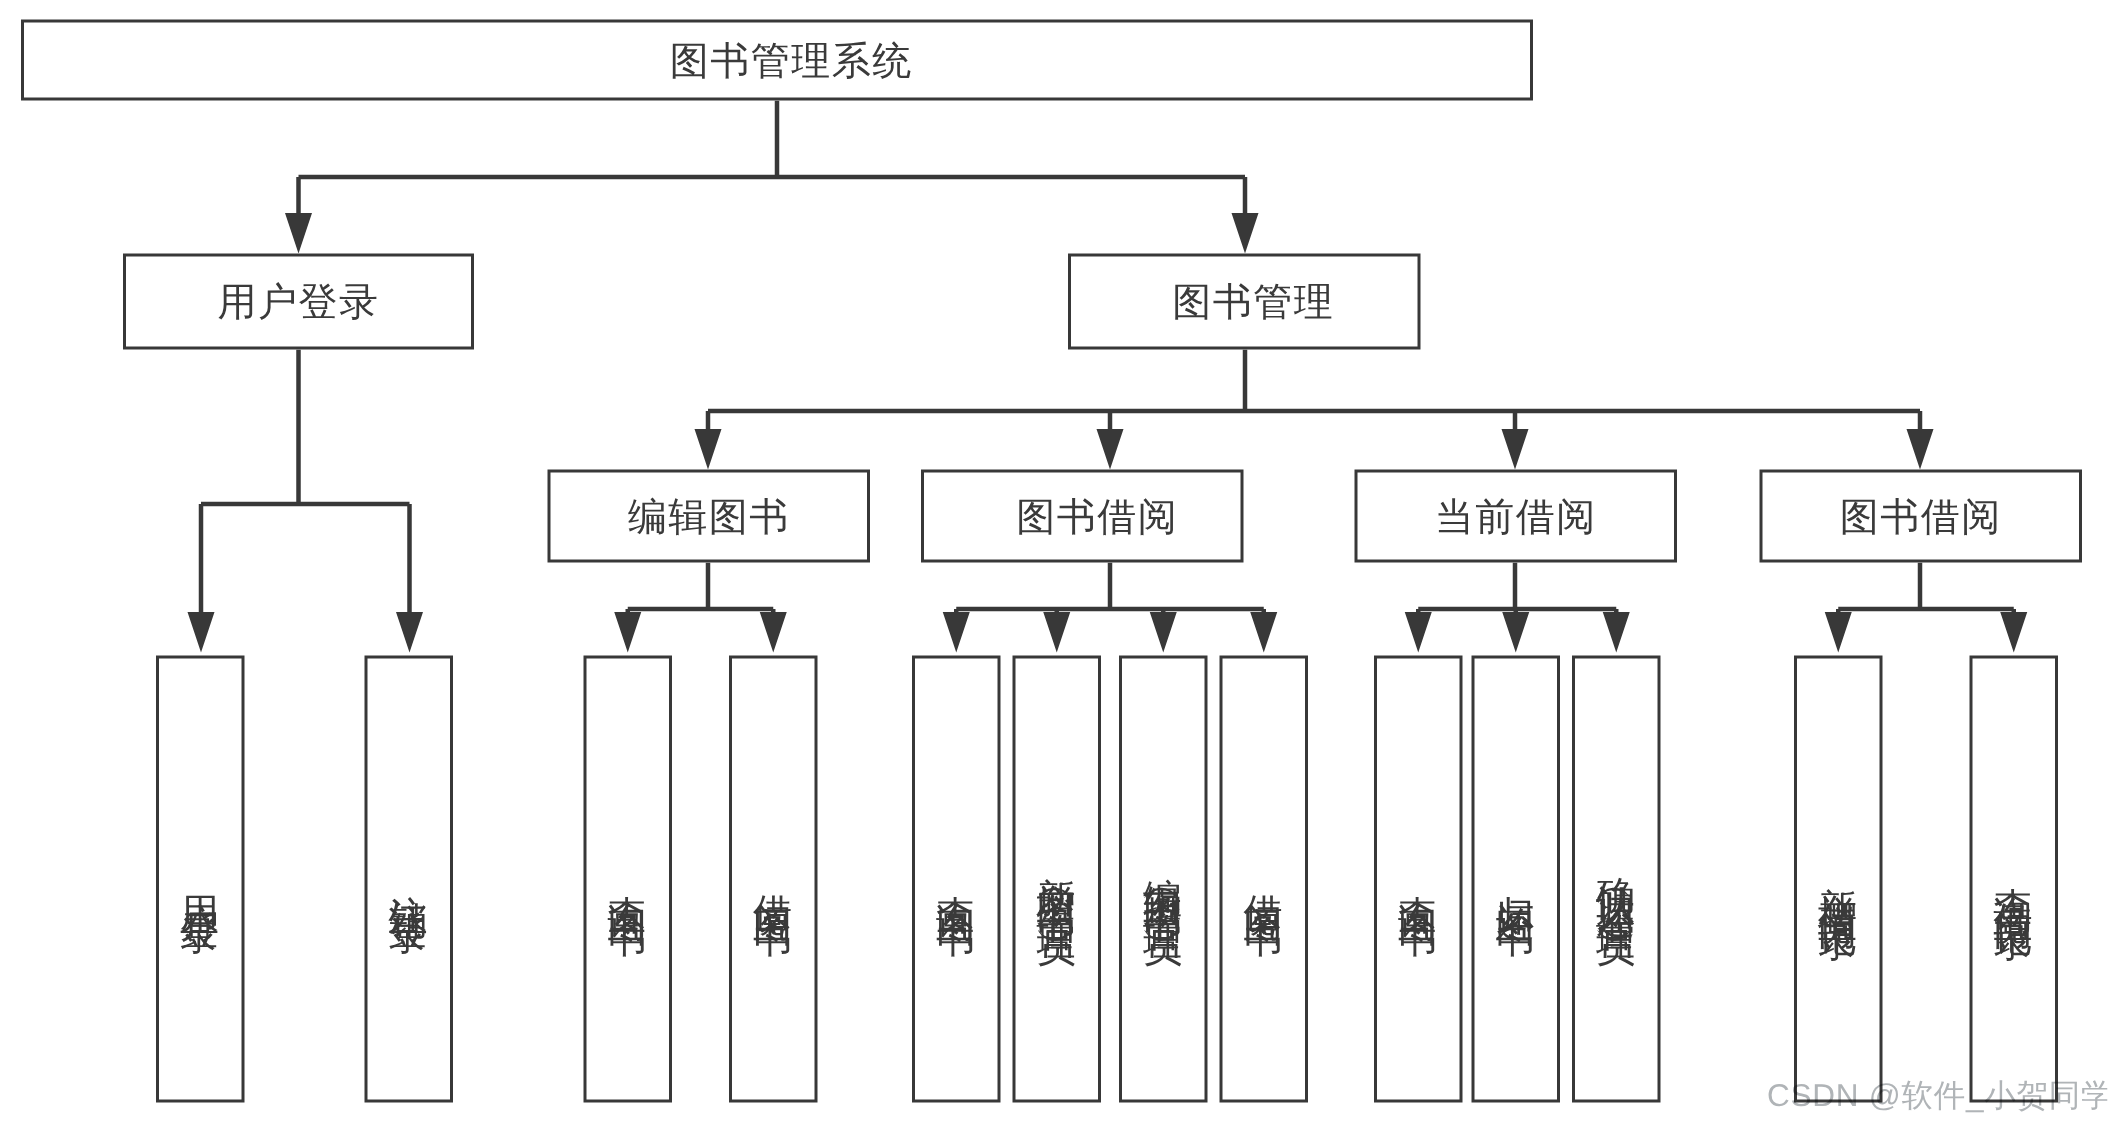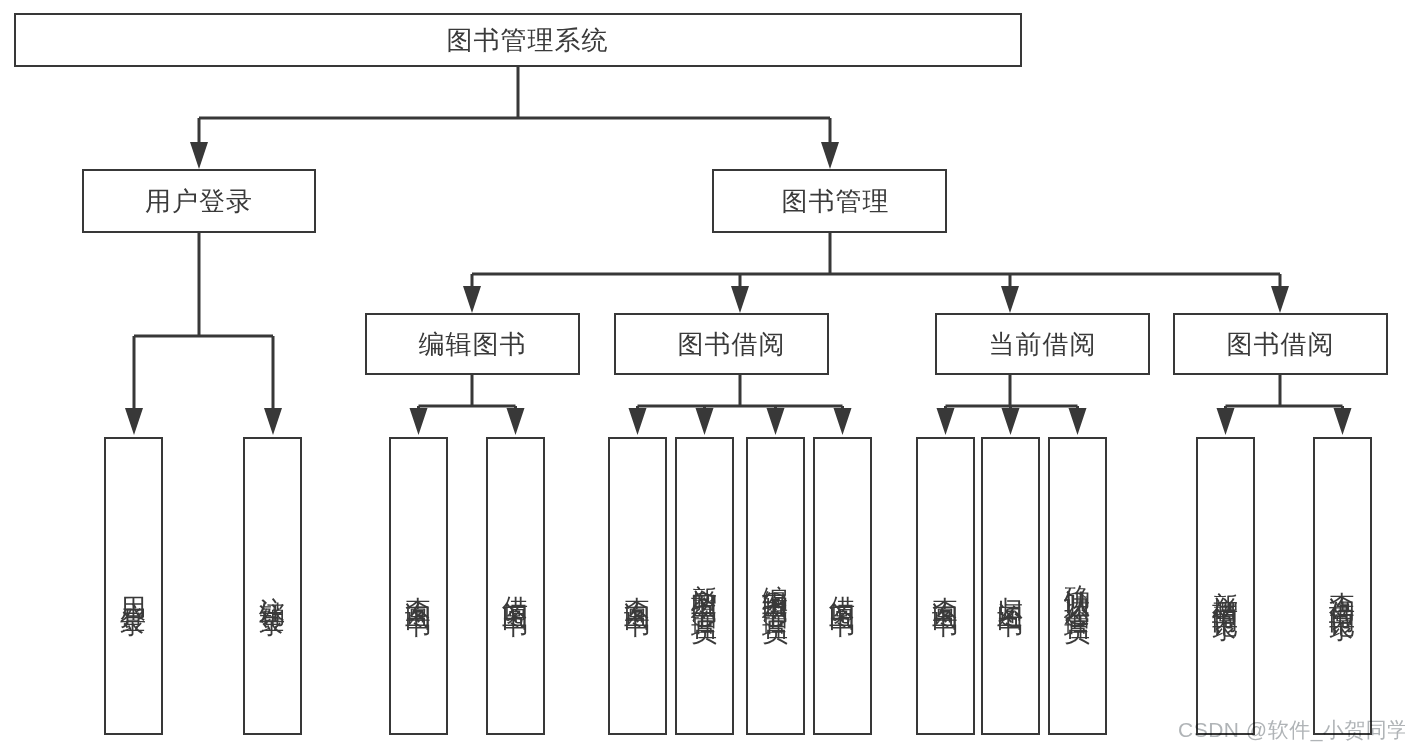--- a/index.html
+++ b/index.html
@@ -75,21 +75,21 @@
   <div class="node hnode" style="left:712px;top:169px;width:235px;height:64px;padding-left:12px;">
     <span>图书管理</span>
   </div>
 
   <div class="node hnode" style="left:365px;top:313px;width:215px;height:62px;">
     <span>编辑图书</span>
   </div>
   <div class="node hnode" style="left:614px;top:313px;width:215px;height:62px;padding-left:20px;">
     <span>图书借阅</span>
   </div>
-  <div class="node hnode" style="left:903px;top:313px;width:215px;height:62px;margin-left:32px;">
+  <div class="node hnode" style="left:903px;top:313px;width:215px;height:62px;">
     <span>当前借阅</span>
   </div>
   <div class="node hnode" style="left:1173px;top:313px;width:215px;height:62px;">
     <span>图书借阅</span>
   </div>
 
   <div class="node vnode" style="left:104px;top:437px;width:59px;height:298px;">
     <span>用户登录</span>
   </div>
   <div class="node vnode" style="left:243px;top:437px;width:59px;height:298px;">

